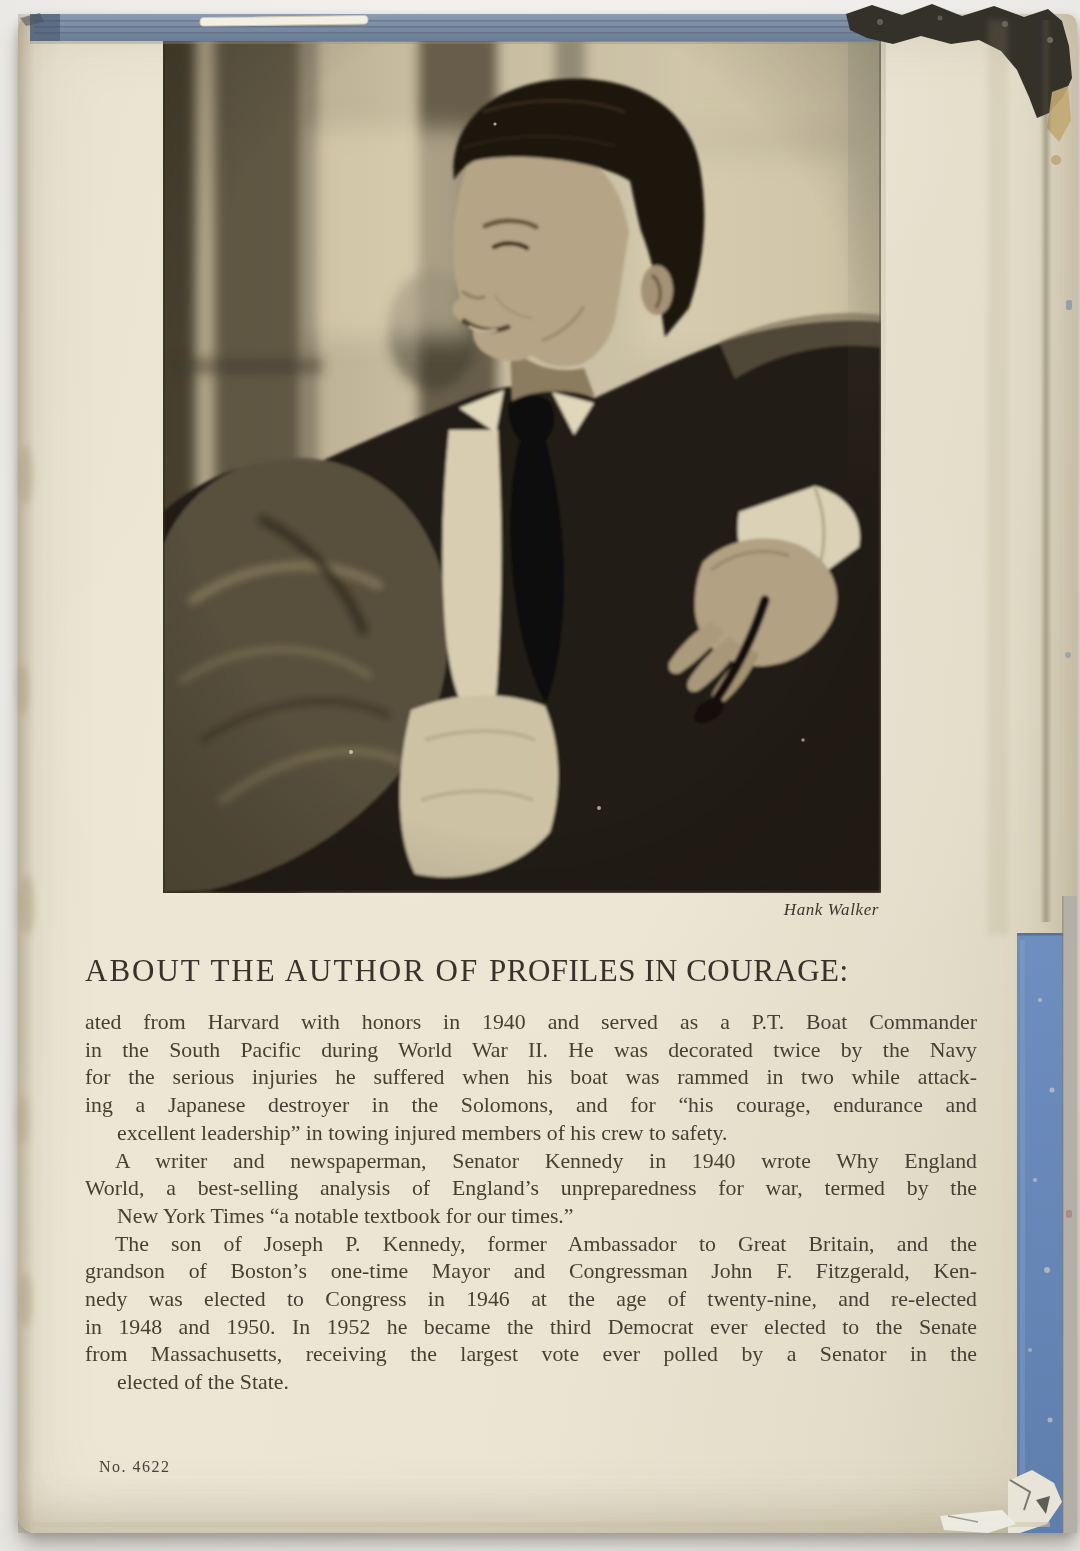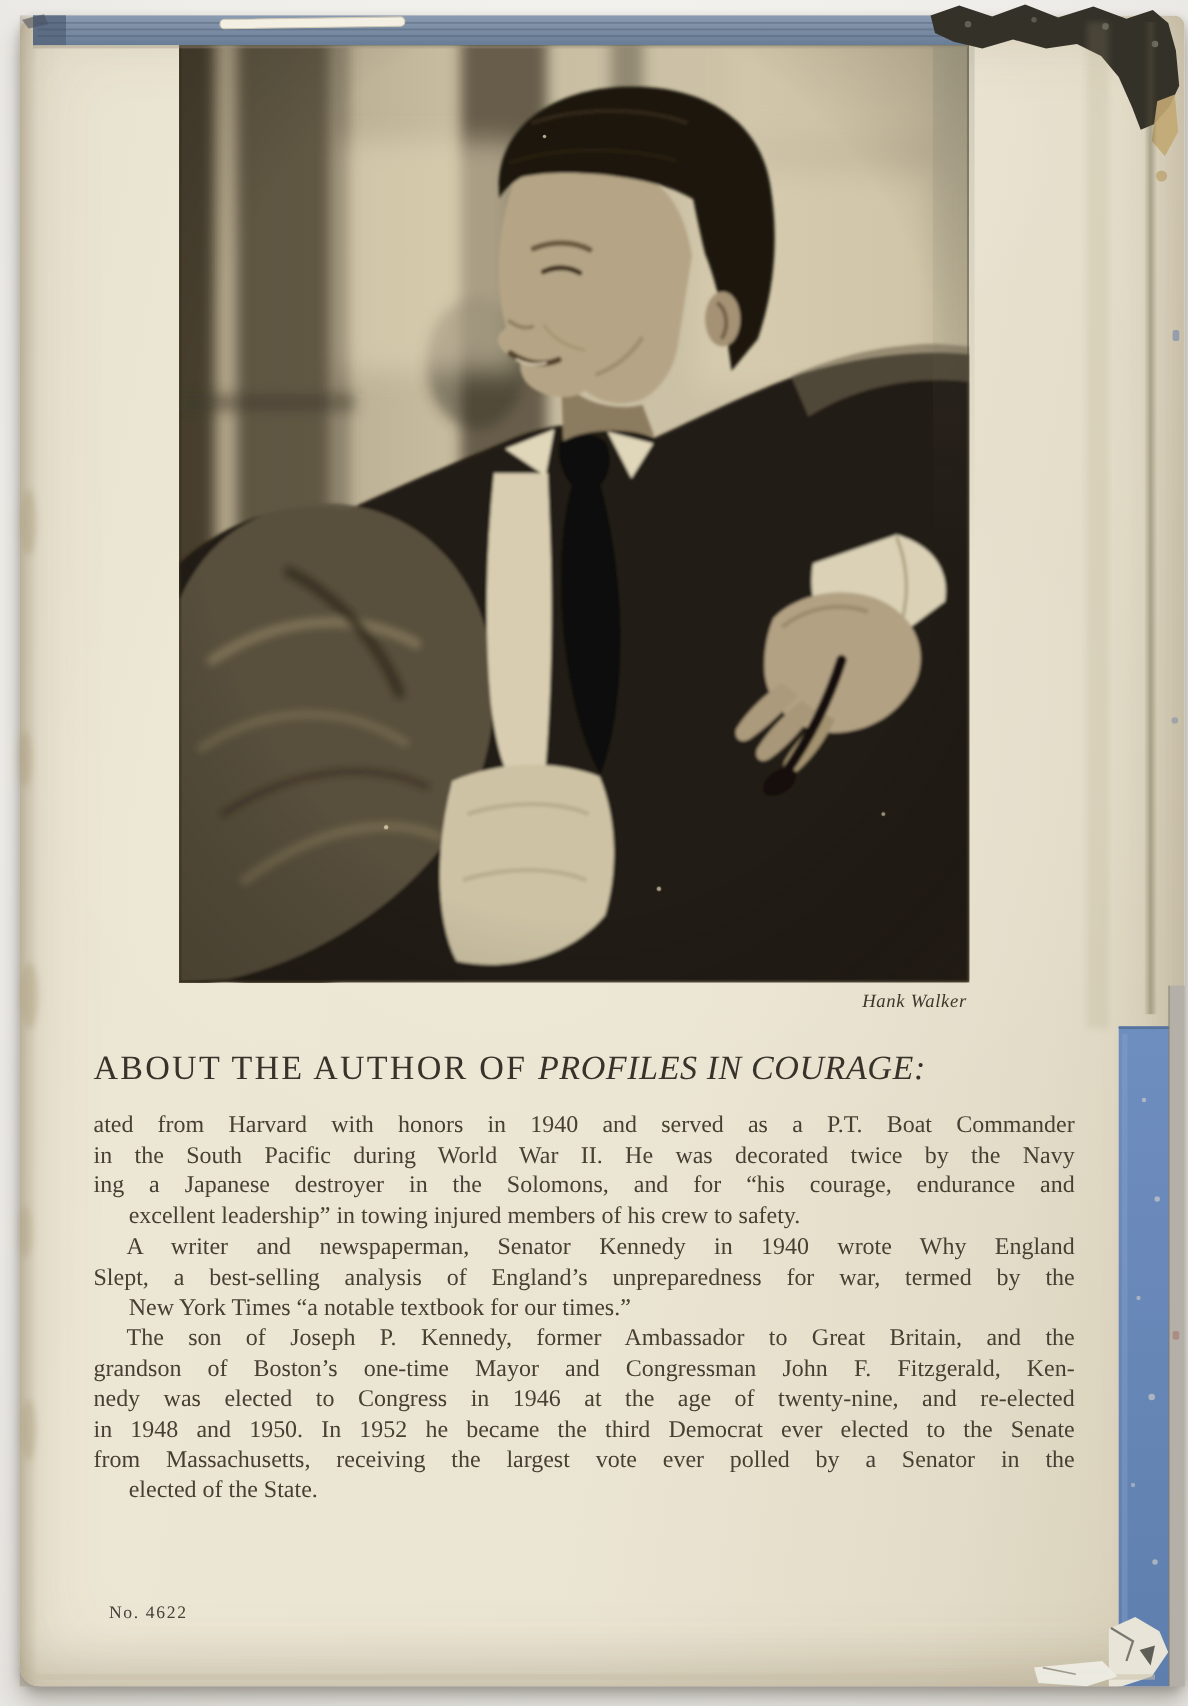--- a/index.html
+++ b/index.html
@@ -13,21 +13,21 @@
       radial-gradient(ellipse 720px 520px at 48% 46%, rgba(255,250,238,.20), transparent 75%),
       linear-gradient(100deg,#e7e1cf 0%,#ece6d4 20%,#eae4d2 58%,#e3dcc8 82%,#d8d0ba 97%);
     box-shadow: inset 0 0 80px rgba(112,96,64,.15), inset -20px 0 50px rgba(112,96,64,.12),
       inset 0 -18px 40px rgba(112,96,64,.13),
       0 14px 20px rgba(60,52,40,.30), 0 4px 8px rgba(60,52,40,.22);}
   .photo{position:absolute;left:163px;top:40px;width:718px;height:853px;display:block;}
   .credit{position:absolute;left:163px;top:900px;width:716px;text-align:right;
     font-style:italic;font-size:17px;letter-spacing:.6px;color:#3c362c;}
   .heading{position:absolute;left:85px;top:953px;width:870px;white-space:nowrap;
     font-size:31px;letter-spacing:2px;color:#38332a;}
-  .heading .it{font-style:italic;letter-spacing:.5px;}
+  .heading .it{letter-spacing:.5px;}
   .bodytext{position:absolute;left:85px;top:1009px;width:892px;
     font-size:21.8px;line-height:27.7px;color:#463f33;}
   .line{text-align:justify;text-align-last:justify;}
   .line.last{text-align-last:left;margin-left:32px;}
   .line.indent{text-indent:30px;}
   .it{}
   .catalog{position:absolute;left:99px;top:1458px;font-size:16px;letter-spacing:1.5px;color:#46413a;}
   .overlay{position:absolute;left:0;top:0;width:1080px;height:1551px;pointer-events:none;}
 </style>
 </head>
@@ -146,24 +146,25 @@
     <rect x="1" y="1" width="716" height="851" fill="none" stroke="#2a2213" stroke-opacity="0.32" stroke-width="2"></rect>
   </svg>
 
   <div class="credit">Hank Walker</div>
 
   <div class="heading"><span>ABOUT THE AUTHOR OF </span><span class="it">PROFILES IN COURAGE:</span></div>
 
   <div class="bodytext">
       <div class="line"><span>ated from Harvard with honors in 1940 and served as a P.T. Boat Commander</span></div>
       <div class="line"><span>in the South Pacific during World War II. He was decorated twice by the Navy</span></div>
+      <div class="line"><span>for the serious injuries he suffered when his boat was rammed in two while attack-</span></div>
       <div class="line"><span>ing a Japanese destroyer in the Solomons, and for “his courage, endurance and</span></div>
       <div class="line last"><span>excellent leadership” in towing injured members of his crew to safety.</span></div>
       <div class="line indent"><span>A writer and newspaperman, Senator Kennedy in 1940 wrote </span><span class="it">Why England</span></div>
-      <div class="line"><span class="it">Slept</span><span>, a best-selling analysis of England’s unpreparedness for war, termed by the</span></div>
+      <div class="line"><span class="it">World</span><span>, a best-selling analysis of England’s unpreparedness for war, termed by the</span></div>
       <div class="line last"><span class="it">New York Times</span><span> “a notable textbook for our times.”</span></div>
       <div class="line indent"><span>The son of Joseph P. Kennedy, former Ambassador to Great Britain, and the</span></div>
       <div class="line"><span>grandson of Boston’s one-time Mayor and Congressman John F. Fitzgerald, Ken-</span></div>
       <div class="line"><span>nedy was elected to Congress in 1946 at the age of twenty-nine, and re-elected</span></div>
       <div class="line"><span>in 1948 and 1950. In 1952 he became the third Democrat ever elected to the Senate</span></div>
       <div class="line"><span>from Massachusetts, receiving the largest vote ever polled by a Senator in the</span></div>
       <div class="line last"><span>elected of the State.</span></div>
     </div>
 
   <div class="catalog">No. 4622</div>

